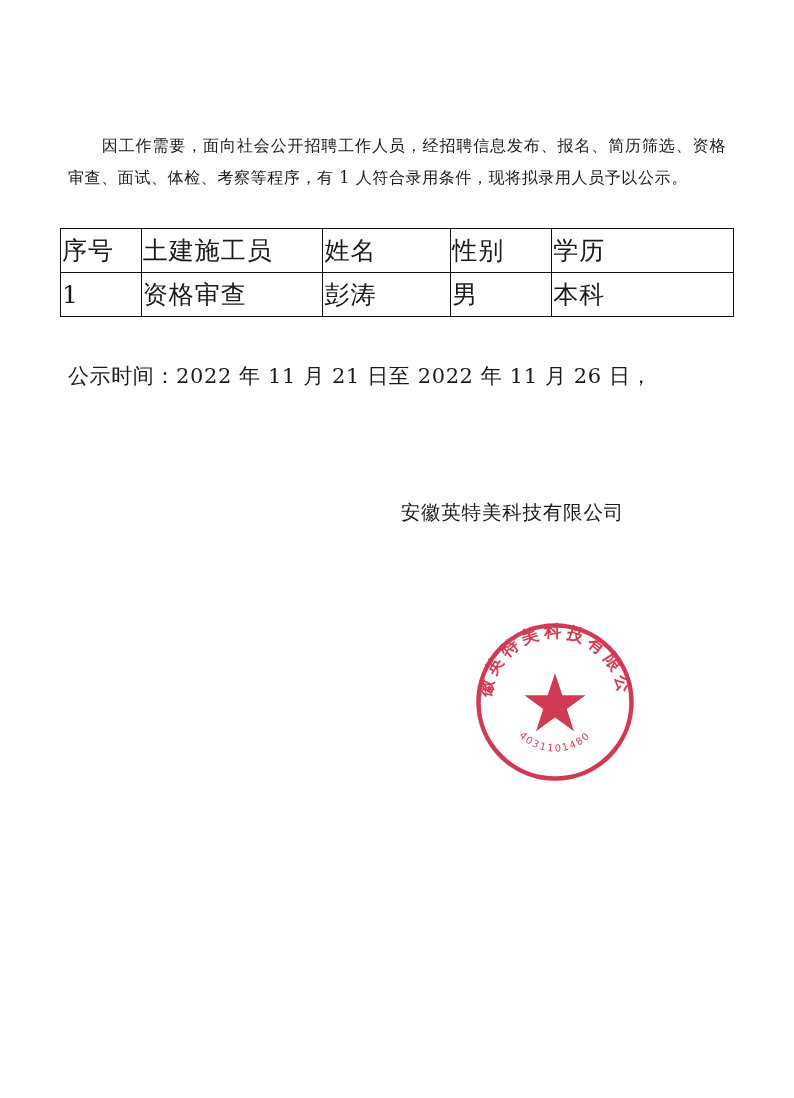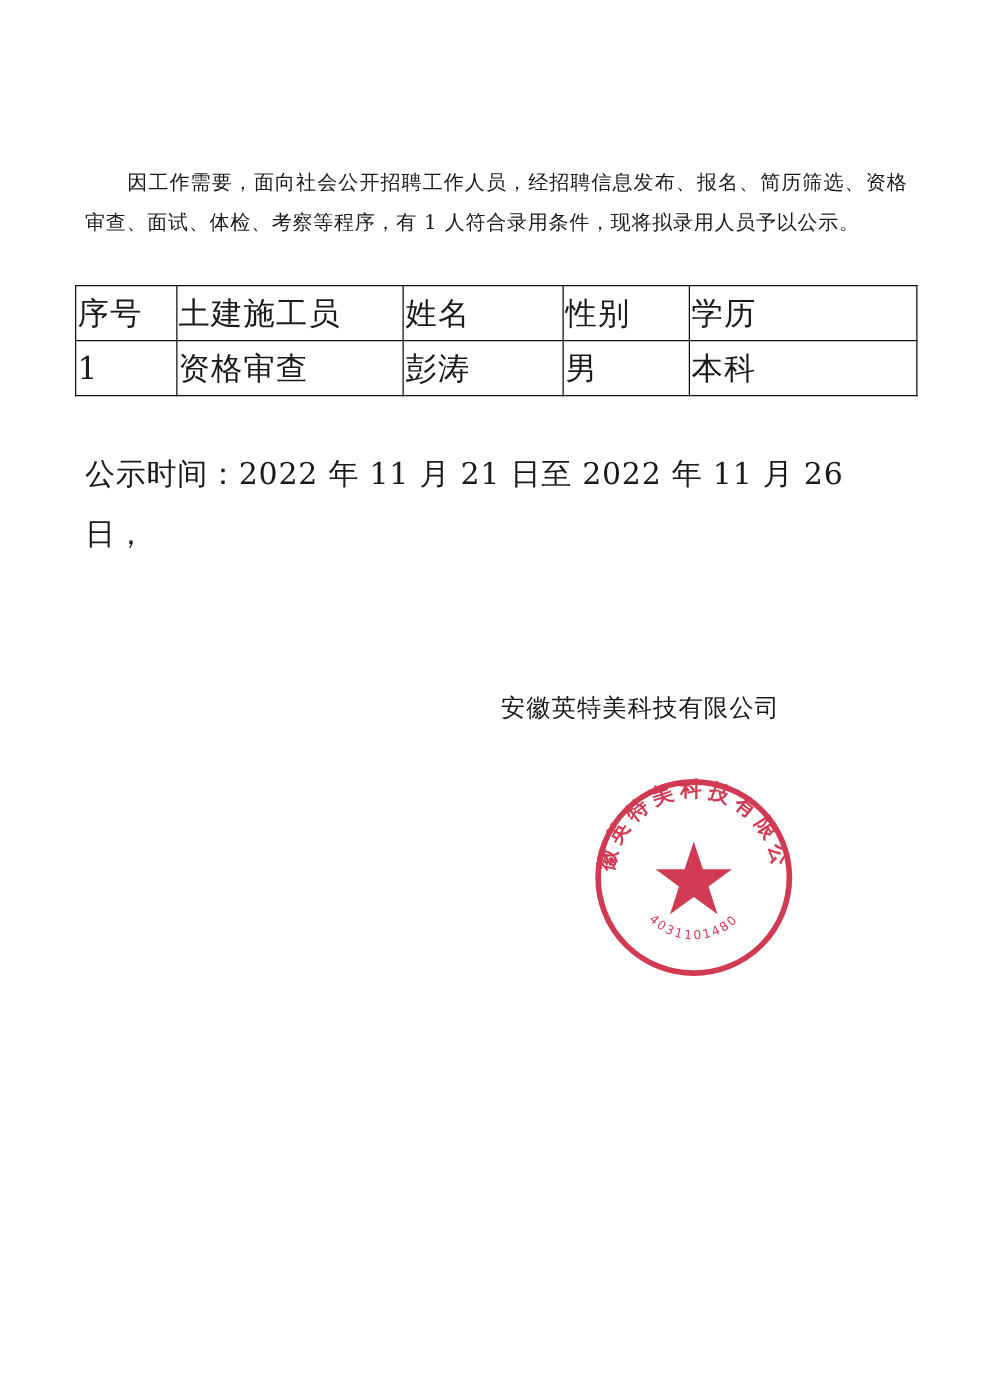--- a/index.html
+++ b/index.html
@@ -69,21 +69,21 @@
     font-weight: 400;
   }
   .col-seq { width: 12%; }
   .col-post { width: 27%; }
   .col-name { width: 19%; }
   .col-gender { width: 15%; }
   .col-edu { width: 27%; }
 
   .notice-block {
     margin-top: 38px;
-    font-size: 24px;
+    font-size: 21px;
     line-height: 2.0;
     letter-spacing: 0.6px;
     padding: 0 8px;
   }
   .notice-block .row {
     display: block;
   }
 
   .contact-block {
     margin-top: 14px;

